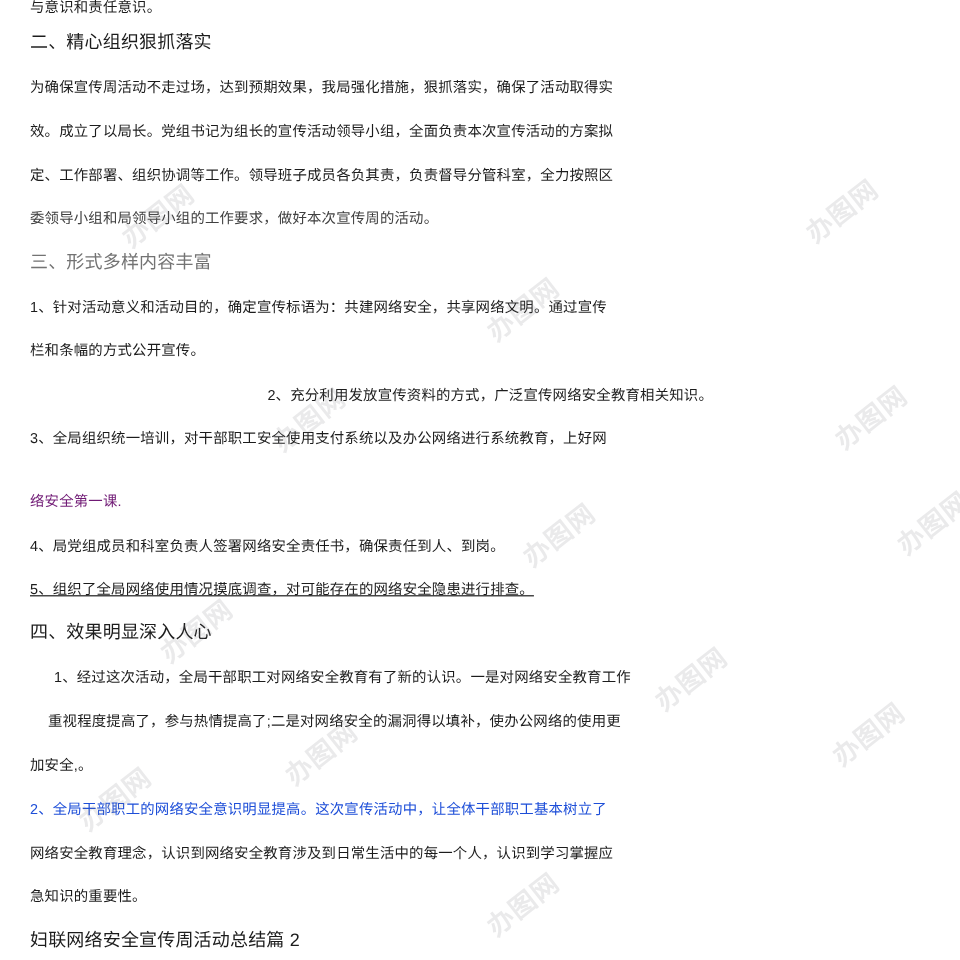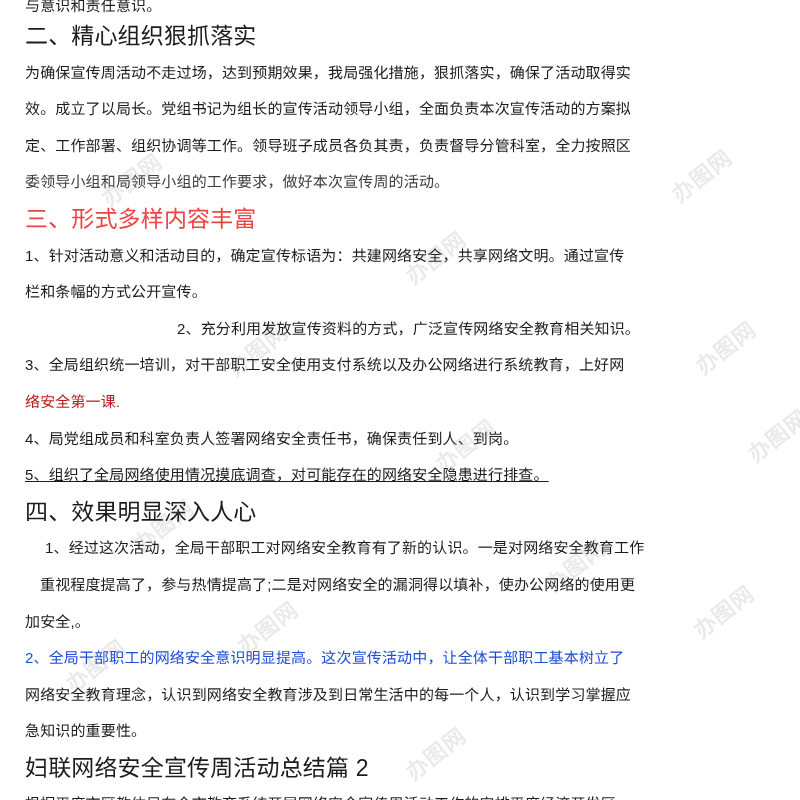--- a/index.html
+++ b/index.html
@@ -41,57 +41,57 @@
   
   #doc-body {
     position: absolute;
     left: 0;
     top: 0;
     width: 800px;
     z-index: 1;
   }
   .doc-line {
     color: #1c1c1c;
-    font-size: 15px;
+    font-size: 12px;
     line-height: 36.6px;
     height: 36.6px;
     padding-left: 25px;
     padding-right: 8px;
     white-space: nowrap;
     overflow: visible;
     letter-spacing: 0.15px;
   }
   
   .doc-line.clipped-top {
     height: 18px;
     line-height: 12px;
     overflow: hidden;
   }
   .doc-line.heading {
-    font-size: 23px;
+    font-size: 15px;
   }
 </style>
 </head>
 <body>
 
 <div id="page" style="background: rgb(255, 255, 255);">
 
   <div id="doc-body">
       <div class="doc-line clipped-top" style="color: rgb(28, 28, 28);">与意识和责任意识。</div>
       <div class="doc-line heading" style="color: rgb(28, 28, 28);">二、精心组织狠抓落实</div>
       <div class="doc-line" style="color: rgb(28, 28, 28);">为确保宣传周活动不走过场，达到预期效果，我局强化措施，狠抓落实，确保了活动取得实</div>
       <div class="doc-line" style="color: rgb(28, 28, 28);">效。成立了以局长。党组书记为组长的宣传活动领导小组，全面负责本次宣传活动的方案拟</div>
       <div class="doc-line" style="color: rgb(28, 28, 28);">定、工作部署、组织协调等工作。领导班子成员各负其责，负责督导分管科室，全力按照区</div>
       <div class="doc-line" style="color: #404040;">委领导小组和局领导小组的工作要求，做好本次宣传周的活动。</div>
-      <div class="doc-line heading" style="color: #ef4444;">三、形式多样内容丰富</div>
+      <div class="doc-line heading" style="color: #737373;">三、形式多样内容丰富</div>
       <div class="doc-line" style="color: rgb(28, 28, 28);">1、针对活动意义和活动目的，确定宣传标语为：共建网络安全，共享网络文明。通过宣传</div>
       <div class="doc-line" style="color: rgb(28, 28, 28);">栏和条幅的方式公开宣传。</div>
       <div class="doc-line" style="color: rgb(28, 28, 28); text-align: center;">2、充分利用发放宣传资料的方式，广泛宣传网络安全教育相关知识。</div>
       <div class="doc-line" style="color: rgb(28, 28, 28);">3、全局组织统一培训，对干部职工安全使用支付系统以及办公网络进行系统教育，上好网</div>
-      <div class="doc-line" style="color: #b91c1c;">络安全第一课.</div>
+      <div class="doc-line" style="color: #701a75; margin-top: 16px;">络安全第一课.</div>
       <div class="doc-line" style="color: rgb(28, 28, 28);">4、局党组成员和科室负责人签署网络安全责任书，确保责任到人、到岗。</div>
       <div class="doc-line" style="color: rgb(28, 28, 28); text-decoration: underline;">5、组织了全局网络使用情况摸底调查，对可能存在的网络安全隐患进行排查。</div>
       <div class="doc-line heading" style="color: rgb(28, 28, 28);">四、效果明显深入人心</div>
       <div class="doc-line" style="color: rgb(28, 28, 28); padding-left: 45px;">1、经过这次活动，全局干部职工对网络安全教育有了新的认识。一是对网络安全教育工作</div>
       <div class="doc-line" style="color: rgb(28, 28, 28); padding-left: 40px;">重视程度提高了，参与热情提高了;二是对网络安全的漏洞得以填补，使办公网络的使用更</div>
       <div class="doc-line" style="color: rgb(28, 28, 28);">加安全,。</div>
       <div class="doc-line" style="color: #1d4ed8;">2、全局干部职工的网络安全意识明显提高。这次宣传活动中，让全体干部职工基本树立了</div>
       <div class="doc-line" style="color: rgb(28, 28, 28);">网络安全教育理念，认识到网络安全教育涉及到日常生活中的每一个人，认识到学习掌握应</div>
       <div class="doc-line" style="color: rgb(28, 28, 28);">急知识的重要性。</div>
       <div class="doc-line heading" style="color: rgb(28, 28, 28);">妇联网络安全宣传周活动总结篇 2</div>

